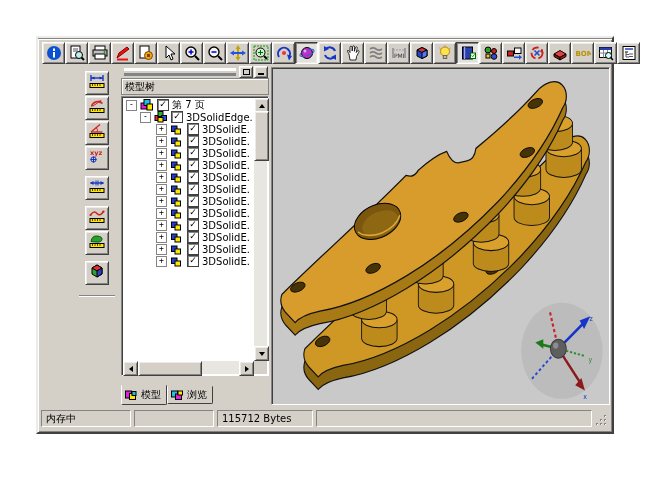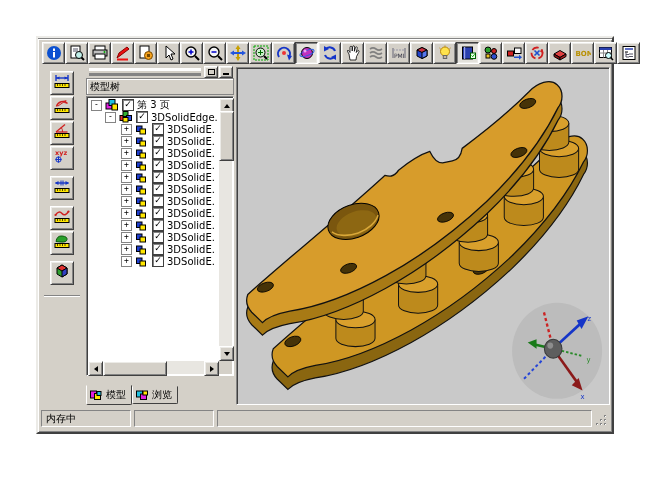--- a/index.html
+++ b/index.html
@@ -28,21 +28,21 @@
            border-top:1px solid #848484;box-shadow:inset 0 1px 0 #ffffff;}
   .tb-group{display:flex;align-items:center;}
   .tb-sep{width:7px;height:20px;}
   .tbtn{width:21px;height:20px;display:flex;align-items:center;justify-content:center;flex:0 0 auto;cursor:default;}
   .tbtn svg{display:block;}
 
   
   #mainrow{flex:1 1 auto;display:flex;padding:1px 2px;min-height:0;}
 
   
-  #sidecol{width:44px;flex:0 0 auto;display:flex;flex-direction:column;align-items:center;padding-top:4px;}
+  #sidecol{width:44px;flex:0 0 auto;display:flex;flex-direction:column;align-items:center;padding-top:4px;padding-left:35px;}
   .sbtn{width:22px;height:22px;display:flex;align-items:center;justify-content:center;margin-bottom:1px;cursor:default;}
   .s-gap{height:5px;}
   #side-sep{width:36px;margin-top:9px;}
 
   
   #treepanel{width:148px;flex:0 0 auto;display:flex;flex-direction:column;margin-left:2px;min-height:0;}
   #gripbar{height:10px;display:flex;align-items:center;padding:0 1px;}
   .grips{flex:1;height:6px;border-top:1px solid #ffffff;border-bottom:1px solid #848484;
          box-shadow:0 2px 0 #ffffff inset, 0 -2px 0 #848484 inset;margin:0 2px;}
   .gripbtn{width:12px;height:10px;margin-left:1px;display:flex;align-items:center;justify-content:center;
@@ -497,21 +497,21 @@
             <div class="trow root">
               <span class="expander">-</span>
               <span class="ticon">
                   <svg width="14" height="12" viewBox="0 0 13 12">
                     <rect x="0.5" y="4" width="6" height="6" fill="#e020e0" stroke="#000"></rect>
                     <rect x="3.5" y="0.5" width="6" height="6" fill="#20c0e0" stroke="#000"></rect>
                     <rect x="6.5" y="5" width="5.5" height="6" fill="#ffe600" stroke="#000"></rect>
                   </svg>
                 </span>
               <span class="cbx">✓</span>
-              <span class="tlabel">第 3 页</span>
+              <span class="tlabel">第 7 页</span>
             </div>
             <div class="trow asm">
               <span class="expander">-</span>
               <span class="ticon">
                   <svg width="14" height="12" viewBox="0 0 13 12">
                     <rect x="0.5" y="4.5" width="5" height="5" fill="#e03030" stroke="#000"></rect>
                     <rect x="3.5" y="0.5" width="5" height="5" fill="#30b030" stroke="#000"></rect>
                     <rect x="7" y="4.5" width="5" height="5" fill="#3050e0" stroke="#000"></rect>
                     <rect x="3.5" y="6.5" width="5" height="4.5" fill="#ffe600" stroke="#000"></rect>
                   </svg>
@@ -789,20 +789,23 @@
         </svg>
       </div>
     </div>
 
     <div id="statusbar">
       <div class="spanel sp1">
           <span>内存中</span>
         </div>
       <div class="spanel sp2">
           <span></span>
+        </div>
+      <div class="spanel sp3">
+          <span>115712 Bytes</span>
         </div>
       <div class="spanel sp4">
           <span></span>
         </div>
       <svg id="grip" viewBox="0 0 13 15">
         <g fill="#848484">
             <rect x="9" y="12" width="2" height="2"></rect>
             <rect x="9" y="8" width="2" height="2"></rect>
             <rect x="9" y="4" width="2" height="2"></rect>
             <rect x="5" y="12" width="2" height="2"></rect>

